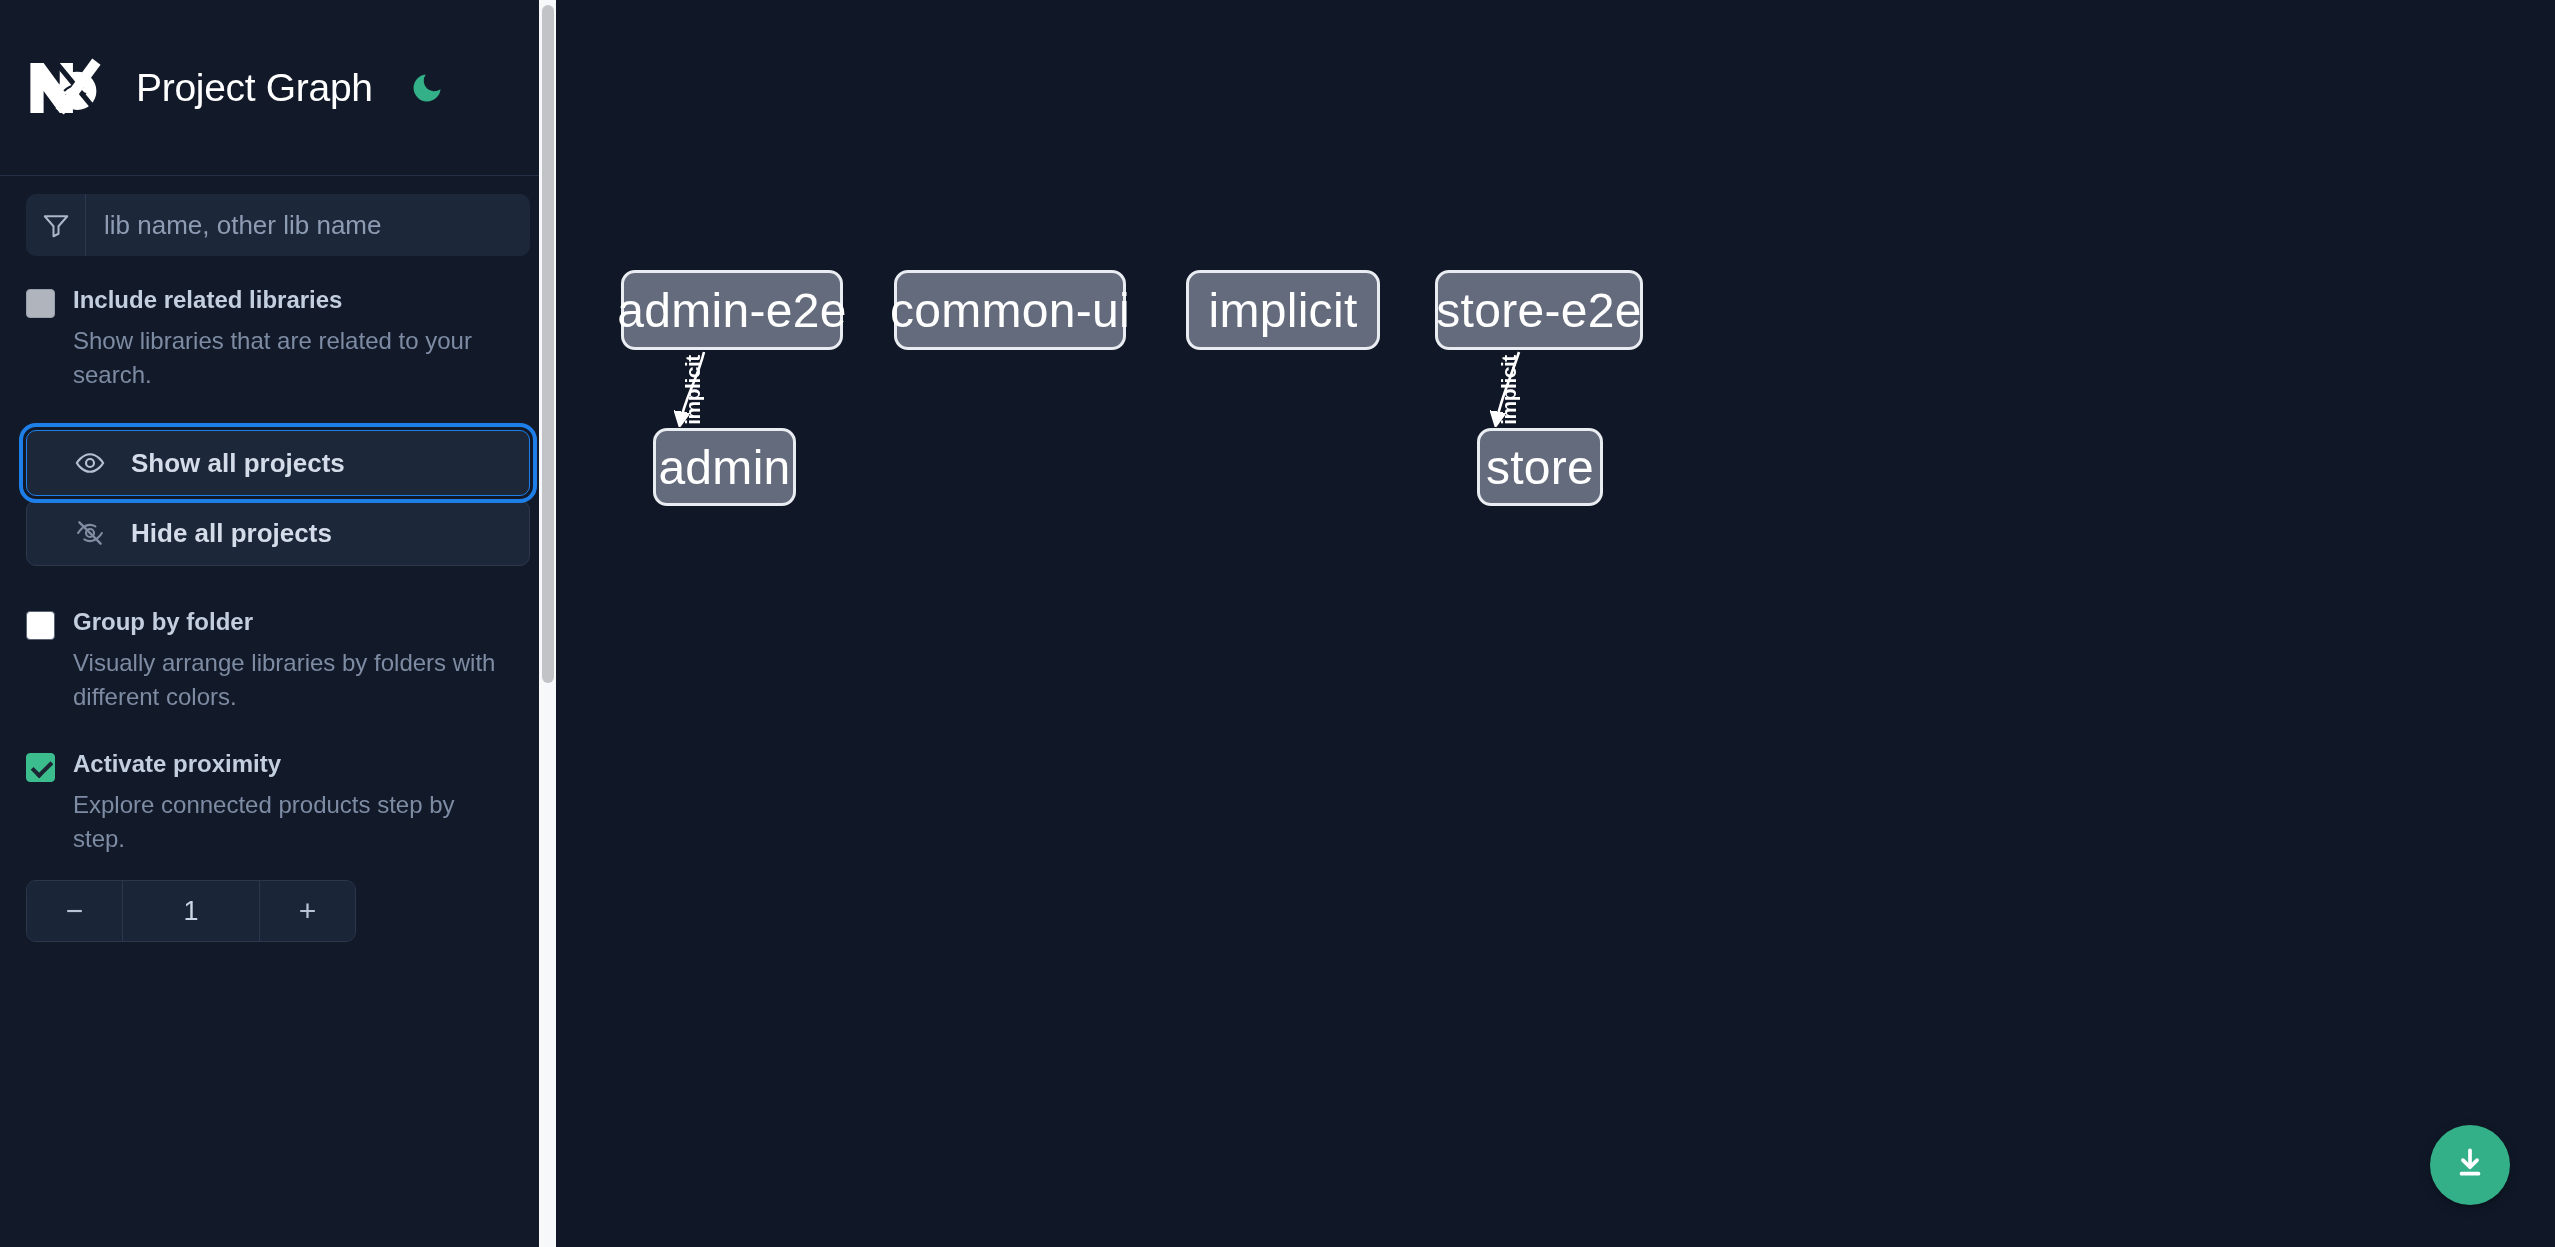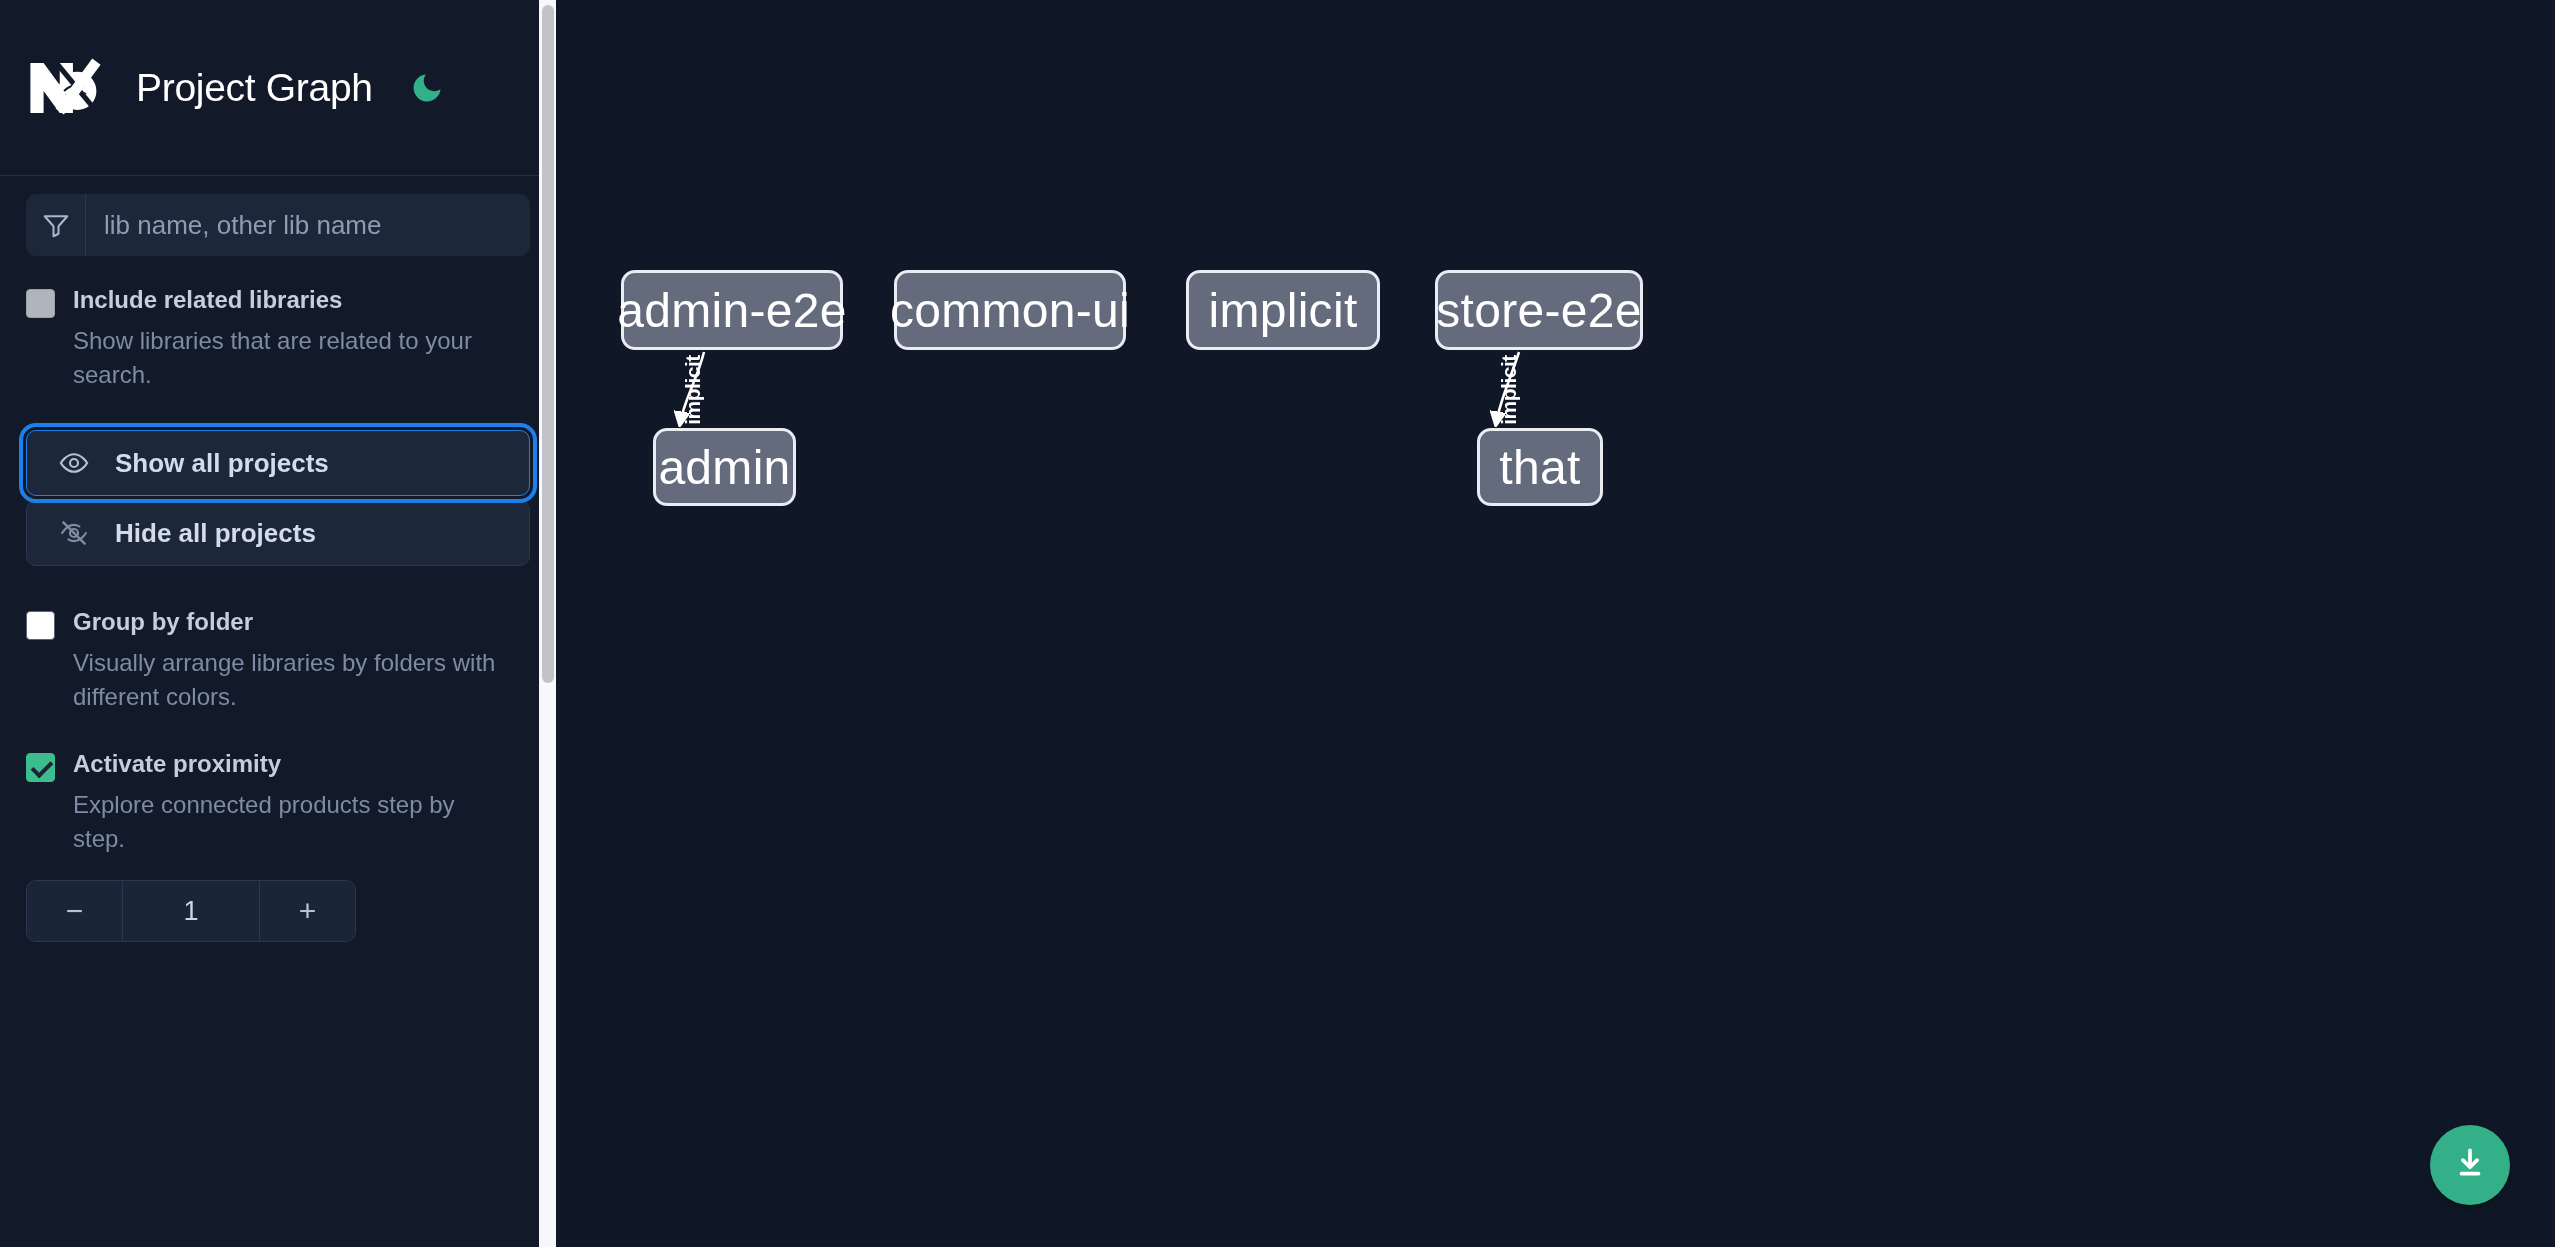--- a/index.html
+++ b/index.html
@@ -170,21 +170,21 @@
   
   .btn-wrap { padding: 0 26px; }
   .action-btn {
     display: flex;
     align-items: center;
     width: 504px;
     height: 66px;
     border-radius: 10px;
     background: #1d273a;
     border: 1px solid #2c374e;
-    padding: 0 28px;
+    padding: 0 44px;
     cursor: pointer;
   }
   .action-btn.focused {
     outline: 4px solid #1f7fe8;
     outline-offset: 3px;
     border-color: #1f7fe8;
   }
   .action-btn .bi {
     width: 38px; height: 38px;
     flex: 0 0 38px;
@@ -427,21 +427,21 @@
     </svg>
 
     <div class="edge-label" style="left: 102px; top: 378px; width: 70px; text-align:center;">implicit</div>
     <div class="edge-label" style="left: 918px; top: 378px; width: 70px; text-align:center;">implicit</div>
 
     <div class="node" style="left:65px;  top:270px; width:222px; height:80px;">admin-e2e</div>
     <div class="node" style="left:338px; top:270px; width:232px; height:80px;">common-ui</div>
     <div class="node" style="left:630px; top:270px; width:194px; height:80px;">implicit</div>
     <div class="node" style="left:879px; top:270px; width:208px; height:80px;">store-e2e</div>
     <div class="node" style="left:97px;  top:428px; width:143px; height:78px;">admin</div>
-    <div class="node" style="left:921px; top:428px; width:126px; height:78px;">that</div>
+    <div class="node" style="left:921px; top:428px; width:126px; height:78px;">store</div>
 
     <div class="fab">
       <span>
         <svg viewBox="0 0 24 24" width="34" height="34" aria-hidden="true">
           <path d="M12 3v11" stroke="#ffffff" stroke-width="2.6" stroke-linecap="round" fill="none"></path>
           <path d="M7 10l5 5 5-5" stroke="#ffffff" stroke-width="2.6" stroke-linecap="round" stroke-linejoin="round" fill="none"></path>
           <path d="M6 19.5h12" stroke="#ffffff" stroke-width="2.6" stroke-linecap="round" fill="none"></path>
         </svg>
       </span>
     </div>

